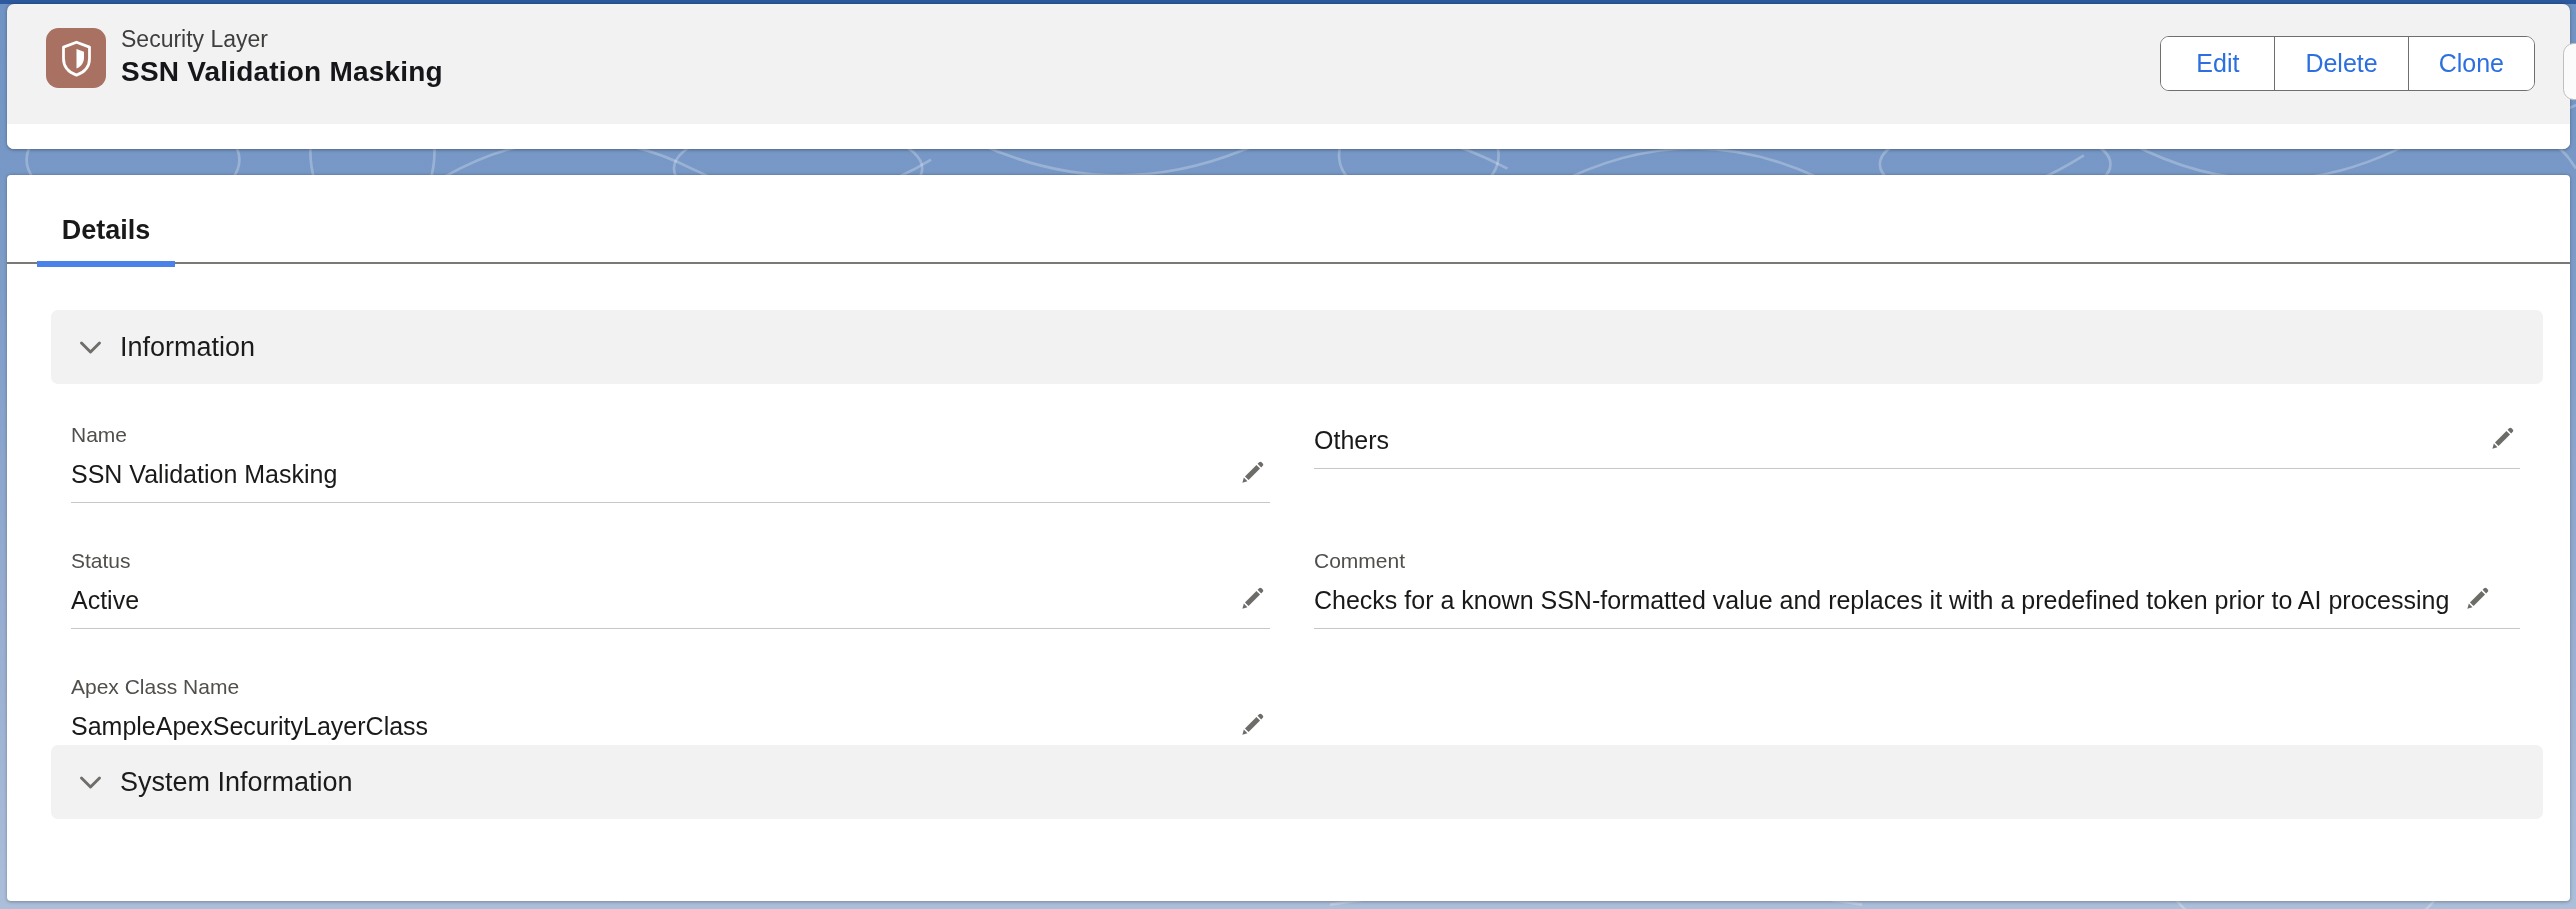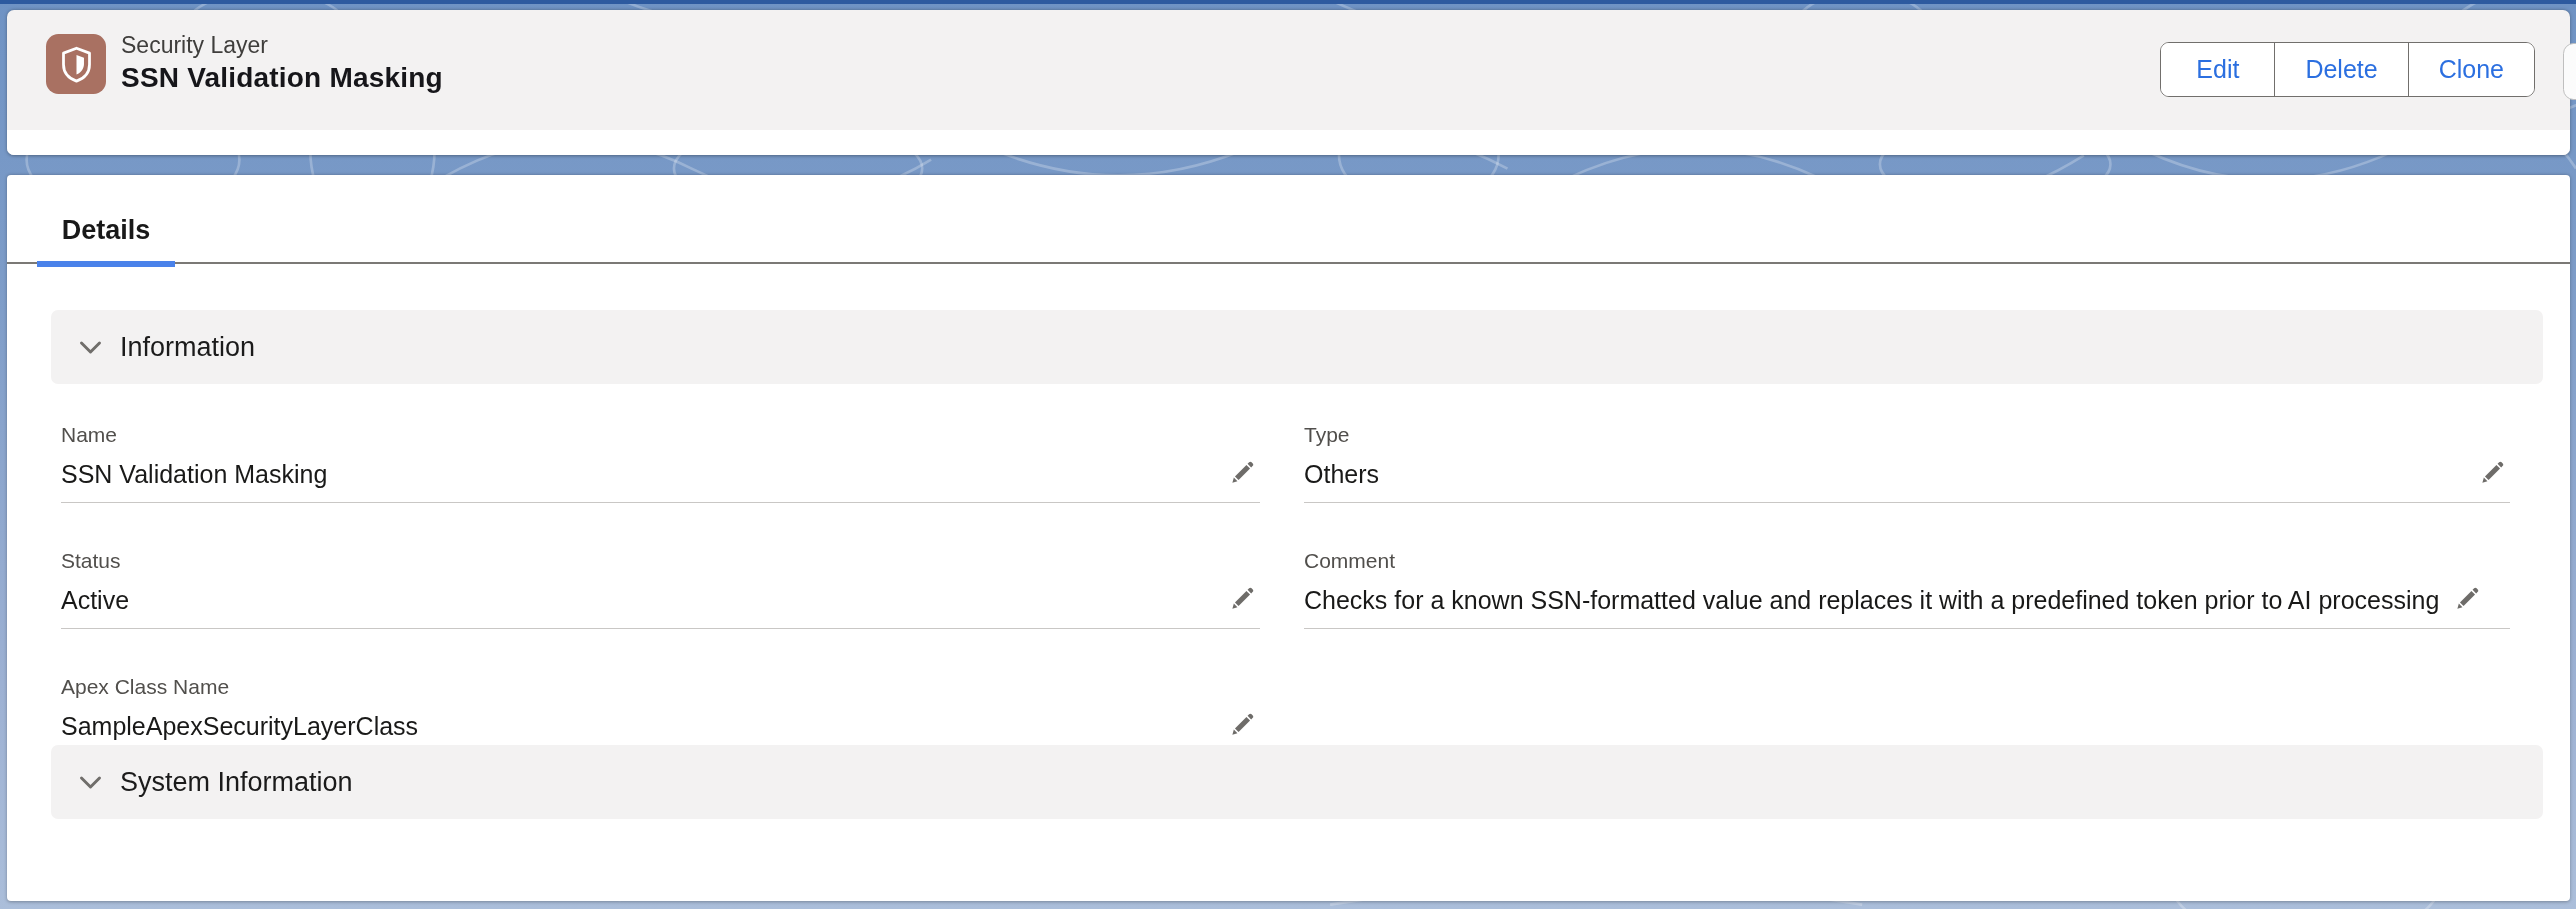--- a/index.html
+++ b/index.html
@@ -10,21 +10,20 @@
     position:relative;
   }
   .top-strip { position:absolute; left:0; top:0; width:100%; height:4.4px; background:#2d5a9f; z-index:2; }
   .bg-pattern { position:absolute; inset:0; z-index:0; }
 
   
   .header-card {
     position:absolute; left:7px; top:4.4px; width:2563px; height:145px;
     background:#f3f2f2; border-radius:7px; box-shadow:0 0.9px 3.5px rgba(0,0,0,.35);
     z-index:3;
-    margin-top:6px;
   }
   .header-card .white-foot {
     position:absolute; left:0; bottom:0; width:100%; height:25px;
     background:#ffffff; border-radius:0 0 7px 7px;
   }
   .entity-icon {
     position:absolute; left:39px; top:24px; width:60px; height:60px;
     background:#a97162; border-radius:12.4px;
     display:flex; align-items:center; justify-content:center;
   }
@@ -63,21 +62,21 @@
 
   .section-bar {
     position:absolute; left:44px; width:2492px; height:74px;
     background:#f3f2f2; border-radius:7px;
     display:flex; align-items:center; cursor:pointer;
   }
   .section-bar .chevron { margin-left:23px; width:32px; height:32px; display:flex; align-items:center; justify-content:center; }
   .section-title { margin-left:14px; font-size:27px; color:#1b1b1b; }
 
   .fields-grid {
-    position:absolute; left:54px; top:246px; width:2462px;
+    position:absolute; left:64px; top:246px; width:2462px;
     display:grid; grid-template-columns:1199px 1206px; column-gap:57px; row-gap:17px;
     align-items:start;
     gap:44px;
   }
   .field { border-bottom:1.8px solid #c9c7c5; padding-bottom:6.2px; }
   .field-label { font-size:21px; color:#514f4c; line-height:27px; margin-bottom:7px; }
   .field-value-row { display:flex; align-items:flex-start; min-height:41px; }
   .field-value { flex:1; font-size:25px; color:#191918; line-height:33px; padding-top:2.7px; }
   .icon-btn {
     width:35px; height:35px; border:none; background:transparent; cursor:pointer;
@@ -168,21 +167,20 @@
               <path d="M5.3 15.5 L15.5 5.3 L18.7 8.5 L8.5 18.7 Z"></path>
               <path d="M16.5 4.3 L17.9 2.9 C18.5 2.3 19.5 2.3 20.1 2.9 L21.1 3.9 C21.7 4.5 21.7 5.5 21.1 6.1 L19.7 7.5 Z"></path>
             </svg>
           </span>
         </button>
       </div>
     </div>
 
 
     <div class="field">
-      <div class="field-label">Type</div>
       <div class="field-value-row">
         <div class="field-value">Others</div>
         <button class="icon-btn">
           <span>
             <svg width="27" height="27" viewBox="0 0 24 24" fill="#6e6c69">
               <path d="M3 21 L4.3 16.5 L7.5 19.7 Z"></path>
               <path d="M5.3 15.5 L15.5 5.3 L18.7 8.5 L8.5 18.7 Z"></path>
               <path d="M16.5 4.3 L17.9 2.9 C18.5 2.3 19.5 2.3 20.1 2.9 L21.1 3.9 C21.7 4.5 21.7 5.5 21.1 6.1 L19.7 7.5 Z"></path>
             </svg>
           </span>

